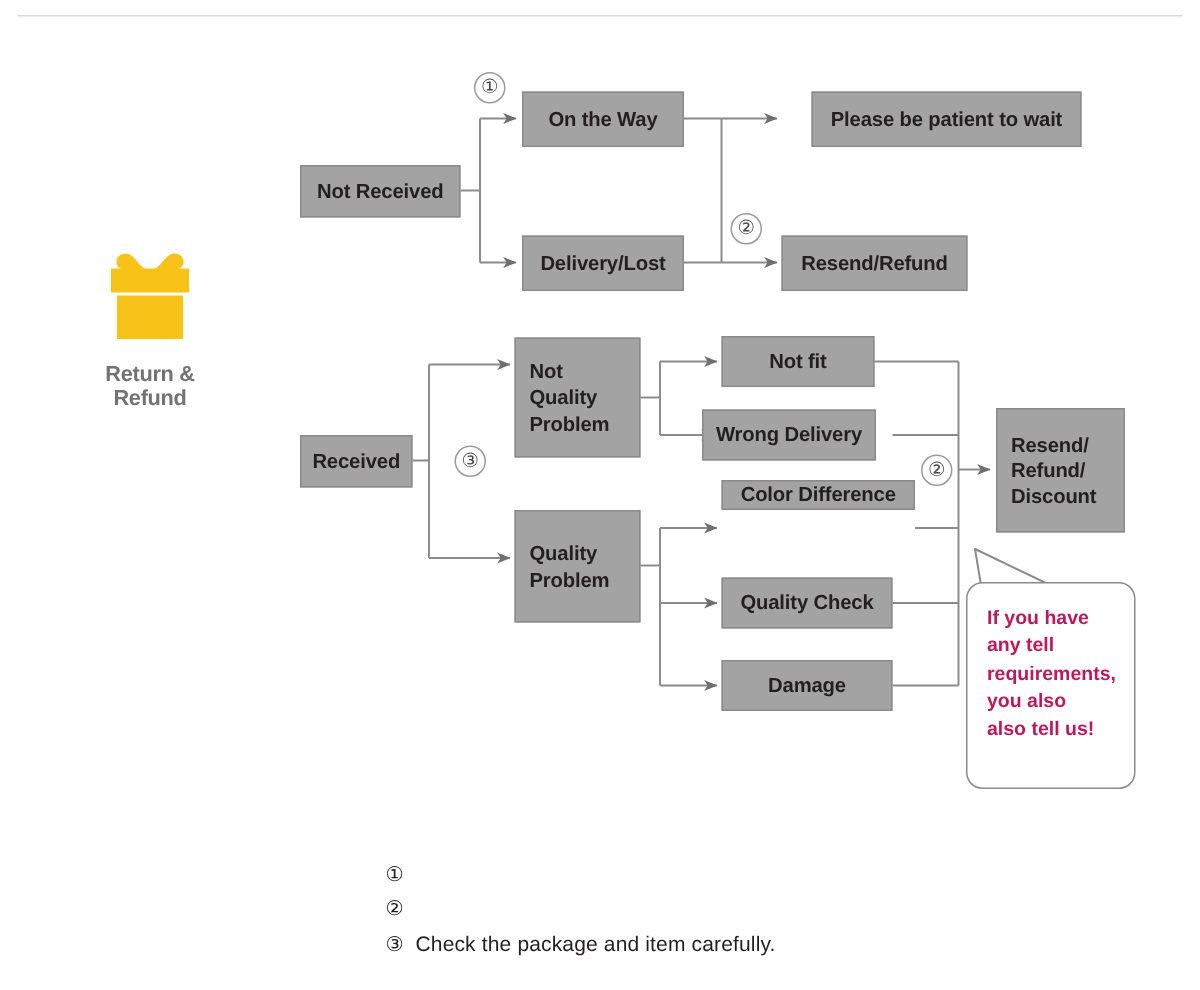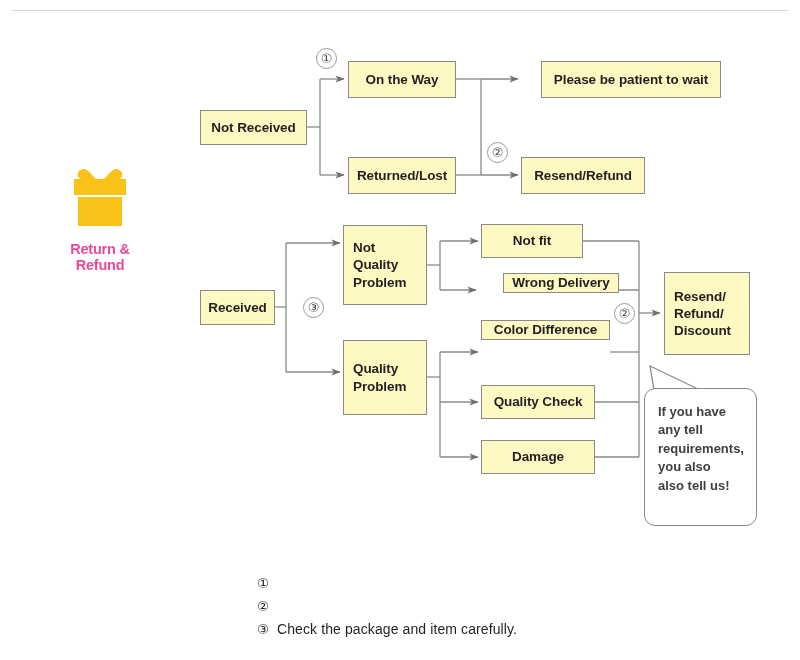--- a/index.html
+++ b/index.html
@@ -36,21 +36,21 @@
     left: 0; top: 0;
     width: 800px;
     height: 660px;
     pointer-events: none;
   }
   
   .box {
     position: absolute;
     box-sizing: border-box;
     border: 1px solid #8a8a8a;
-    background: #fef9c3;
+    background: #a3a3a3;
     font-weight: bold;
     font-size: 13.5px;
     line-height: 1.28;
     color: #231f20;
     display: flex;
     align-items: center;
     justify-content: center;
     text-align: center;
     padding: 0 6px;
     letter-spacing: -0.1px;
@@ -82,39 +82,39 @@
     position: absolute;
     left: 44px;
     top: 160px;
     width: 112px;
     text-align: center;
   }
   .gift-label {
     margin-top: 9px;
     font-size: 14.5px;
     font-weight: bold;
-    color: #ec4899;
+    color: #737373;
     letter-spacing: -0.2px;
   }
   
   .bubble {
     position: absolute;
     left: 644px;
     top: 388px;
     width: 113px;
     height: 138px;
     box-sizing: border-box;
     border: 1.4px solid #8a8a8a;
     border-radius: 11px;
     background: #ffffff;
     padding: 14px 10px 8px 13px;
     font-size: 13px;
     font-weight: bold;
     line-height: 1.42;
-    color: #404040;
+    color: #be185d;
   }
   
   .notes {
     position: absolute;
     left: 257px;
     top: 575px;
     width: 480px;
   }
   .note-row {
     display: flex;
@@ -202,21 +202,21 @@
     </svg>
     <div class="gift-label">Return &amp; Refund</div>
   </div>
 
   <div class="box" style="left:200px; top:110px; width:107px; height:35px;">Not Received</div>
 
   <div class="circle-num" style="left:316px; top:48px;">①</div>
 
   <div class="box" style="left:348px; top:61px; width:108px; height:37px;">On the Way</div>
 
-  <div class="box" style="left:348px; top:157px; width:108px; height:37px;">Returned/Lost</div>
+  <div class="box" style="left:348px; top:157px; width:108px; height:37px;">Delivery/Lost</div>
 
   <div class="box" style="left:541px; top:61px; width:180px; height:37px;">Please be patient to wait</div>
 
   <div class="circle-num" style="left:487px; top:142px;">②</div>
 
   <div class="box" style="left:521px; top:157px; width:124px; height:37px;">Resend/Refund</div>
 
   <div class="box" style="left:200px; top:290px; width:75px; height:35px;">Received</div>
 
   <div class="circle-num" style="left:303px; top:297px;">③</div>
@@ -231,21 +231,21 @@
 
   <div class="box left-align" style="left:343px; top:340px; width:84px; height:75px;">
     <div>
       <div>Quality</div>
       <div>Problem</div>
     </div>
   </div>
 
   <div class="box" style="left:481px; top:224px; width:102px; height:34px;">Not fit</div>
 
-  <div class="box" style="left:503px; top:273px; width:116px; height:20px;">Wrong Delivery</div>
+  <div class="box" style="left:468px; top:273px; width:116px; height:34px;">Wrong Delivery</div>
 
   <div class="box" style="left:481px; top:320px; width:129px; height:20px;">Color Difference</div>
 
   <div class="box" style="left:481px; top:385px; width:114px; height:34px;">Quality Check</div>
 
   <div class="box" style="left:481px; top:440px; width:114px; height:34px;">Damage</div>
 
   <div class="circle-num" style="left:614px; top:303px;">②</div>
 
   <div class="box left-align" style="left:664px; top:272px; width:86px; height:83px;">

